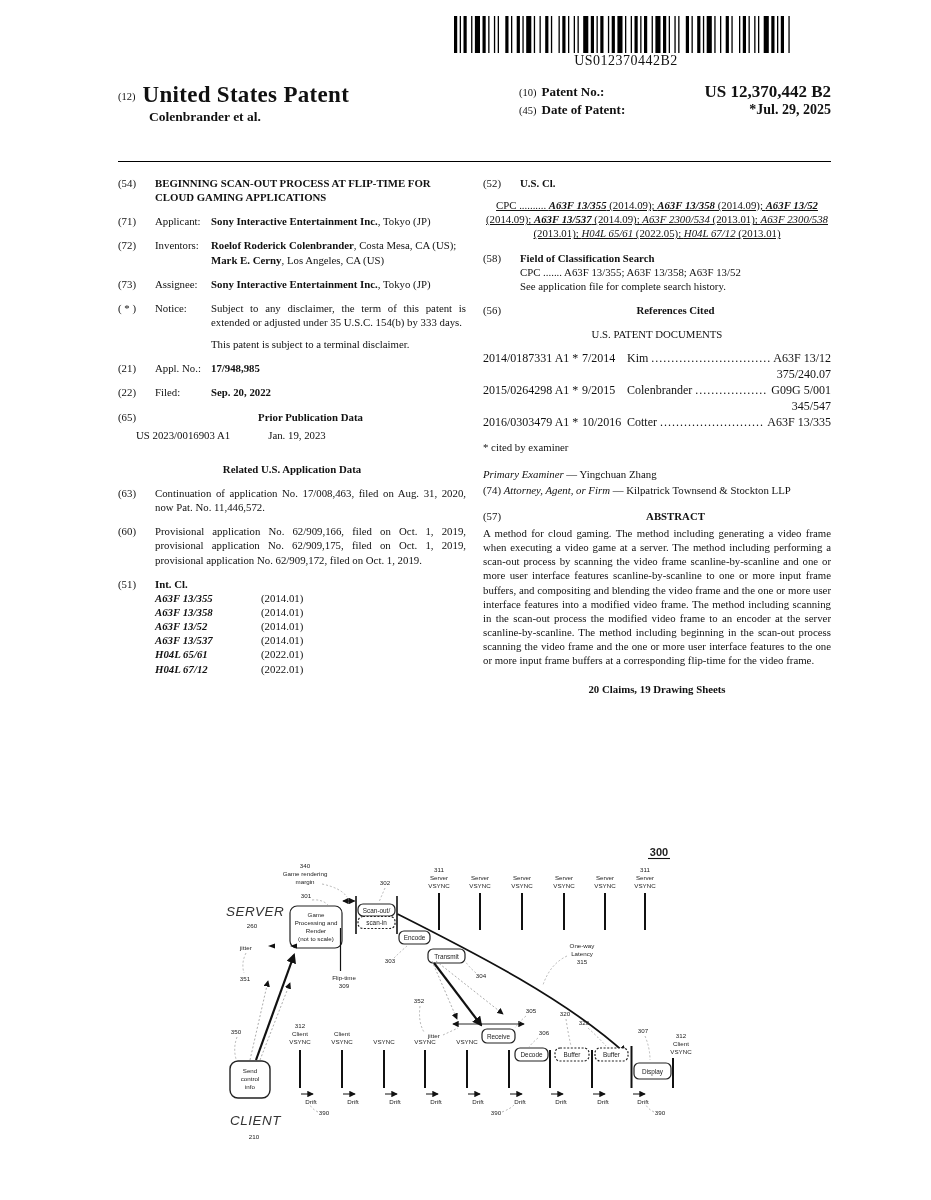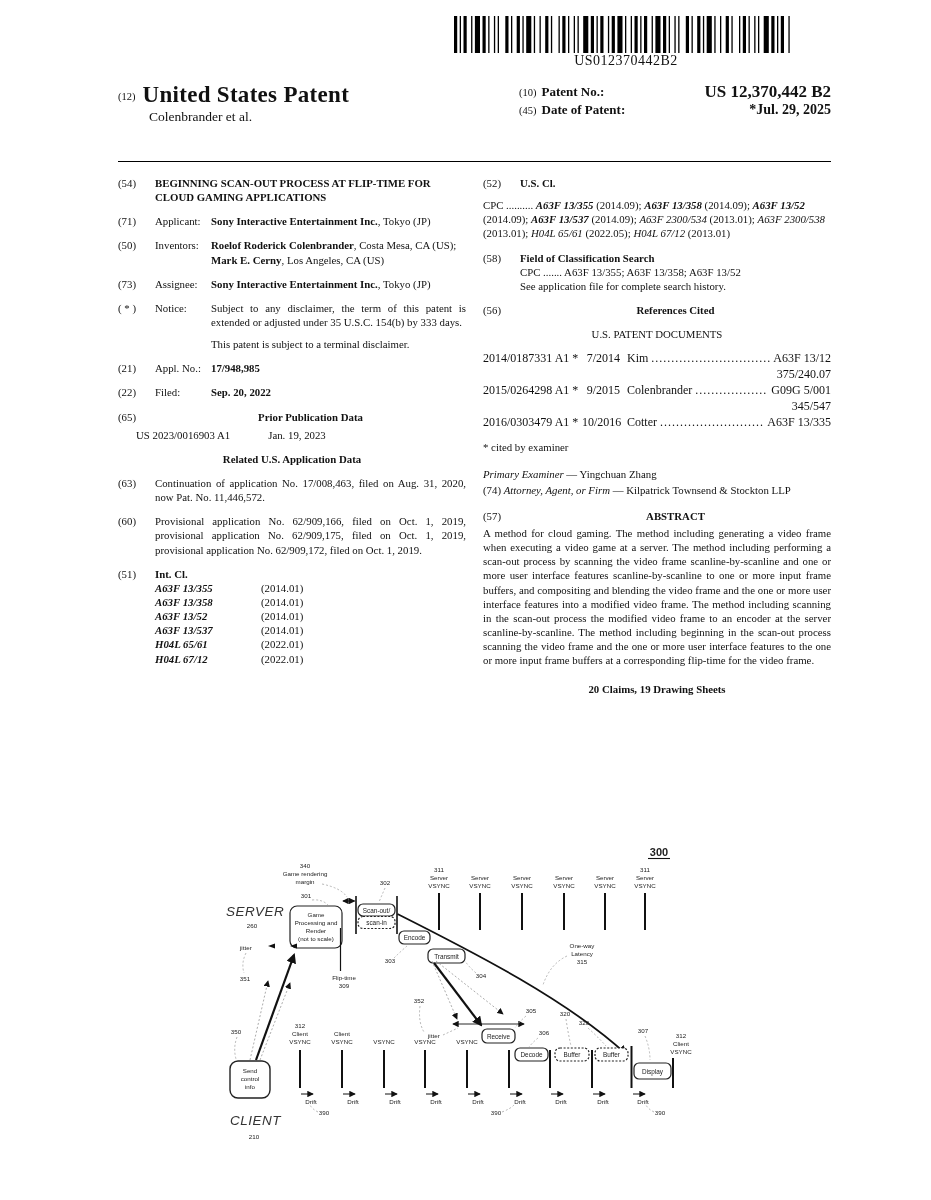--- a/index.html
+++ b/index.html
@@ -10,50 +10,50 @@
   
   #barcode-wrap{left:452px;top:16px;width:348px;text-align:center;}
   #barcode-svg{width:348px;height:37px;display:block;}
   #barcode-text{font-size:14px;letter-spacing:.5px;line-height:1;margin-top:1px;}
 
   
   #hdr{left:118px;top:82px;width:713px;display:flex;justify-content:space-between;}
   .t12row{display:flex;align-items:flex-start;}
   .paren{font-size:10.5px;padding-top:9px;margin-right:7px;}
   .ustitle{font-size:23px;font-weight:bold;letter-spacing:.3px;line-height:1.1;}
-  .byline{font-size:13.5px;font-weight:normal;margin-left:31px;margin-top:2px;}
+  .byline{font-size:13.5px;font-weight:bold;margin-left:31px;margin-top:2px;}
   #hdr-right{width:312px;}
   .hdr-row{display:flex;justify-content:space-between;align-items:center;}
   .hdr-lab{font-size:13px;font-weight:bold;white-space:nowrap;}
   .hdr-lab .paren2{font-size:10.5px;font-weight:normal;margin-right:5px;}
   .pn-value{font-size:17px;font-weight:bold;white-space:nowrap;}
   .dp-value{font-size:14px;font-weight:bold;white-space:nowrap;}
 
   #rule{left:118px;top:161px;width:713px;border-top:1.6px solid #000;height:0;}
 
   
   #cols{left:118px;top:176px;width:713px;display:flex;gap:17px;font-size:10.8px;line-height:1.31;}
   .col{width:348px;}
   .item{display:flex;margin-bottom:10px;}
   .fnum{flex:none;width:37px;}
   .fbody{flex:1;}
   .flabel{flex:none;width:56px;}
   .b{font-weight:bold;} .i{font-style:italic;} .bi{font-weight:bold;font-style:italic;}
   .just{text-align:justify;}
   .center{text-align:center;}
   .mt8{margin-top:8px;}
-  .pubrow{display:flex;gap:38px;padding-left:18px;margin-bottom:10px;}
+  .pubrow{display:flex;gap:38px;padding-left:18px;margin-bottom:20px;}
   .heading-center{font-weight:bold;text-align:center;margin-bottom:10px;}
   .intcl-row{display:flex;}
   .intcl-code{flex:none;width:106px;font-weight:bold;font-style:italic;}
-  .cpc{text-align:left;}
+  .cpc{text-align:center;text-decoration:underline;}
   .refwrap{font-size:12px;line-height:1.32;margin-top:10px;}
   .refrow{display:flex;white-space:nowrap;}
   .refpub{flex:none;width:99px;}
-  .refdate{flex:none;width:38px;text-align:right;margin-right:7px;}
+  .refdate{flex:none;width:38px;margin-right:7px;}
   .refname{flex:none;}
   .dots{flex:1;overflow:hidden;white-space:nowrap;margin:0 3px;}
   .dots::after{content:"........................................................................";letter-spacing:1px;}
   .refcls{flex:none;}
   .refrow2{text-align:right;}
   .footnote{margin-top:10px;margin-bottom:12px;}
   .exam{margin-bottom:2px;}
   #claims-line{font-weight:bold;text-align:center;margin-top:15px;}
 
   
@@ -163,21 +163,21 @@
     <div class="item">
       <span class="fnum">(54)</span>
       <span class="fbody b">BEGINNING SCAN-OUT PROCESS AT FLIP-TIME FOR CLOUD GAMING APPLICATIONS</span>
     </div>
     <div class="item">
       <span class="fnum">(71)</span>
       <span class="flabel">Applicant:</span>
       <span class="fbody"><span class="b">Sony Interactive Entertainment Inc.</span><span>, Tokyo (JP)</span></span>
     </div>
     <div class="item">
-      <span class="fnum">(50)</span>
+      <span class="fnum">(72)</span>
       <span class="flabel">Inventors:</span>
       <span class="fbody"><span class="b">Roelof Roderick Colenbrander</span><span>, Costa Mesa, CA (US); </span><span class="b">Mark E. Cerny</span><span>, Los Angeles, CA (US)</span></span>
     </div>
     <div class="item">
       <span class="fnum">(73)</span>
       <span class="flabel">Assignee:</span>
       <span class="fbody"><span class="b">Sony Interactive Entertainment Inc.</span><span>, Tokyo (JP)</span></span>
     </div>
     <div class="item">
       <span class="fnum">( * )</span>

